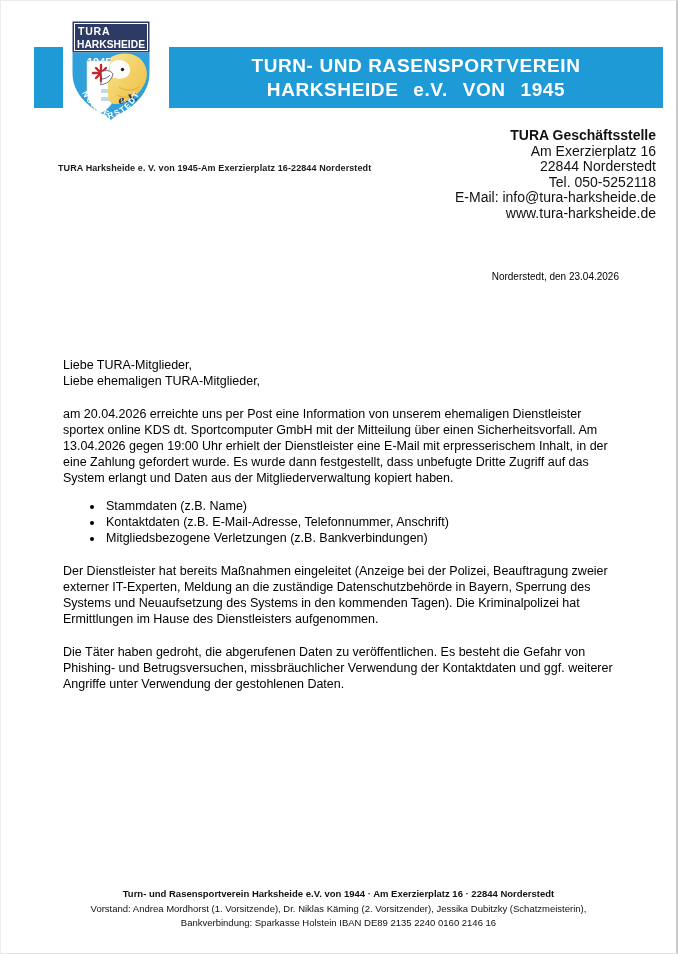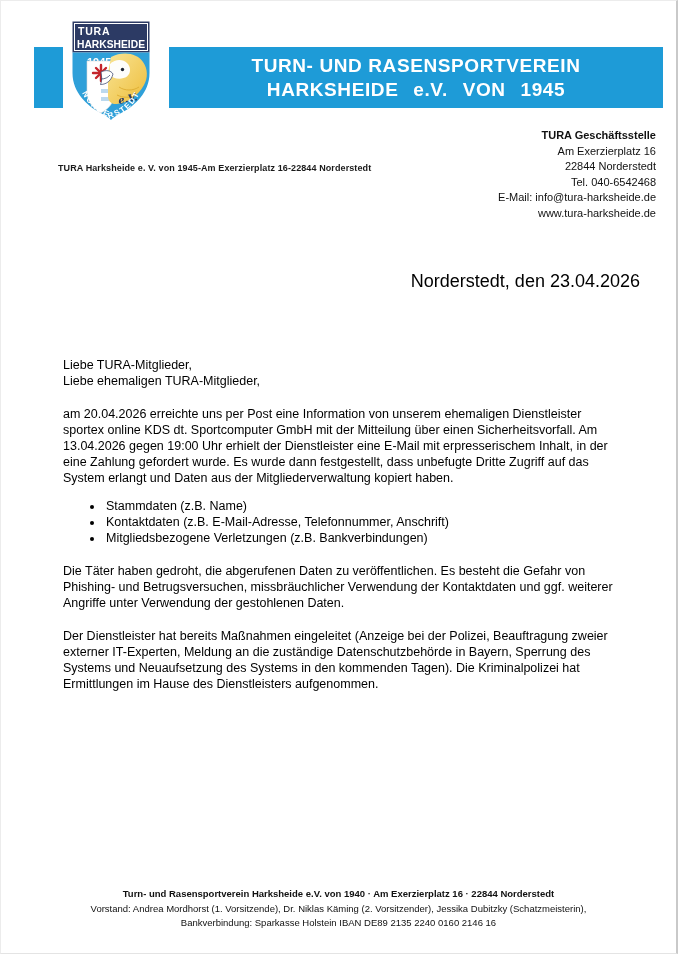--- a/index.html
+++ b/index.html
@@ -32,27 +32,27 @@
   .banner .l2{word-spacing:9px;}
   .crest{
     position:absolute;left:66px;top:16px;width:88px;height:107px;
   }
   .sender-line{
     position:absolute;left:57px;top:162px;
     font-size:9px;font-weight:bold;color:#1a1a1a;letter-spacing:.1px;
   }
   .contact{
     position:absolute;right:20px;top:127px;
-    text-align:right;font-size:11px;line-height:15.6px;color:#111;
+    text-align:right;font-size:14px;line-height:15.6px;color:#111;
   }
   .contact .name{font-weight:bold;}
   
   .date-line{
-    position:absolute;top:270px;right:36px;
-    font-size:18px;
+    position:absolute;top:270px;right:57px;
+    font-size:10px;
     padding-left:16px;
   }
   .subject{
     position:absolute;left:62px;top:330px;width:560px;
     font-size:12.5px;font-weight:bold;
   }
   .body-text{
     position:absolute;left:62px;top:356px;width:559px;
     font-size:12.5px;line-height:16px;
   }
@@ -131,42 +131,42 @@
       </text>
     </svg>
   </div>
 
   <div class="sender-line">TURA Harksheide e. V. von 1945-Am Exerzierplatz 16-22844 Norderstedt</div>
 
   <div class="contact">
     <div class="name">TURA Geschäftsstelle</div>
     <div>Am Exerzierplatz 16</div>
     <div>22844 Norderstedt</div>
-    <div>Tel. 040-6542468</div>
+    <div>Tel. 050-5252118</div>
     <div>E-Mail: info@tura-harksheide.de</div>
     <div>www.tura-harksheide.de</div>
   </div>
 
   <div class="date-line">Norderstedt, den 23.04.2026</div>
 
 
   <div class="body-text">
     <div class="salutation">
       <p>Liebe TURA-Mitglieder,</p>
       <p>Liebe ehemaligen TURA-Mitglieder,</p>
     </div>
     <p>am 20.04.2026 erreichte uns per Post eine Information von unserem ehemaligen Dienstleister sportex online KDS dt. Sportcomputer GmbH mit der Mitteilung über einen Sicherheitsvorfall. Am 13.04.2026 gegen 19:00 Uhr erhielt der Dienstleister eine E-Mail mit erpresserischem Inhalt, in der eine Zahlung gefordert wurde. Es wurde dann festgestellt, dass unbefugte Dritte Zugriff auf das System erlangt und Daten aus der Mitgliederverwaltung kopiert haben.</p>
     <ul>
       <li>Stammdaten (z.B. Name)</li>
       <li>Kontaktdaten (z.B. E-Mail-Adresse, Telefonnummer, Anschrift)</li>
       <li>Mitgliedsbezogene Verletzungen (z.B. Bankverbindungen)</li>
     </ul>
+    <p>Der Dienstleister hat bereits Maßnahmen eingeleitet (Anzeige bei der Polizei, Beauftragung zweier externer IT-Experten, Meldung an die zuständige Datenschutzbehörde in Bayern, Sperrung des Systems und Neuaufsetzung des Systems in den kommenden Tagen). Die Kriminalpolizei hat Ermittlungen im Hause des Dienstleisters aufgenommen.</p>
     <p>Die Täter haben gedroht, die abgerufenen Daten zu veröffentlichen. Es besteht die Gefahr von Phishing- und Betrugsversuchen, missbräuchlicher Verwendung der Kontaktdaten und ggf. weiterer Angriffe unter Verwendung der gestohlenen Daten.</p>
-    <p>Der Dienstleister hat bereits Maßnahmen eingeleitet (Anzeige bei der Polizei, Beauftragung zweier externer IT-Experten, Meldung an die zuständige Datenschutzbehörde in Bayern, Sperrung des Systems und Neuaufsetzung des Systems in den kommenden Tagen). Die Kriminalpolizei hat Ermittlungen im Hause des Dienstleisters aufgenommen.</p>
   </div>
 
   <div class="footer">
-    <div class="f1">Turn- und Rasensportverein Harksheide e.V. von 1940 · Am Exerzierplatz 16 · 22844 Norderstedt</div>
+    <div class="f1">Turn- und Rasensportverein Harksheide e.V. von 1944 · Am Exerzierplatz 16 · 22844 Norderstedt</div>
     <div>Vorstand: Andrea Mordhorst (1. Vorsitzende), Dr. Niklas Käming (2. Vorsitzender), Jessika Dubitzky (Schatzmeisterin),</div>
     <div>Bankverbindung: Sparkasse Holstein IBAN DE89 2135 2240 0160 2146 16</div>
   </div>
 
 </div>
 
 </body></html>

